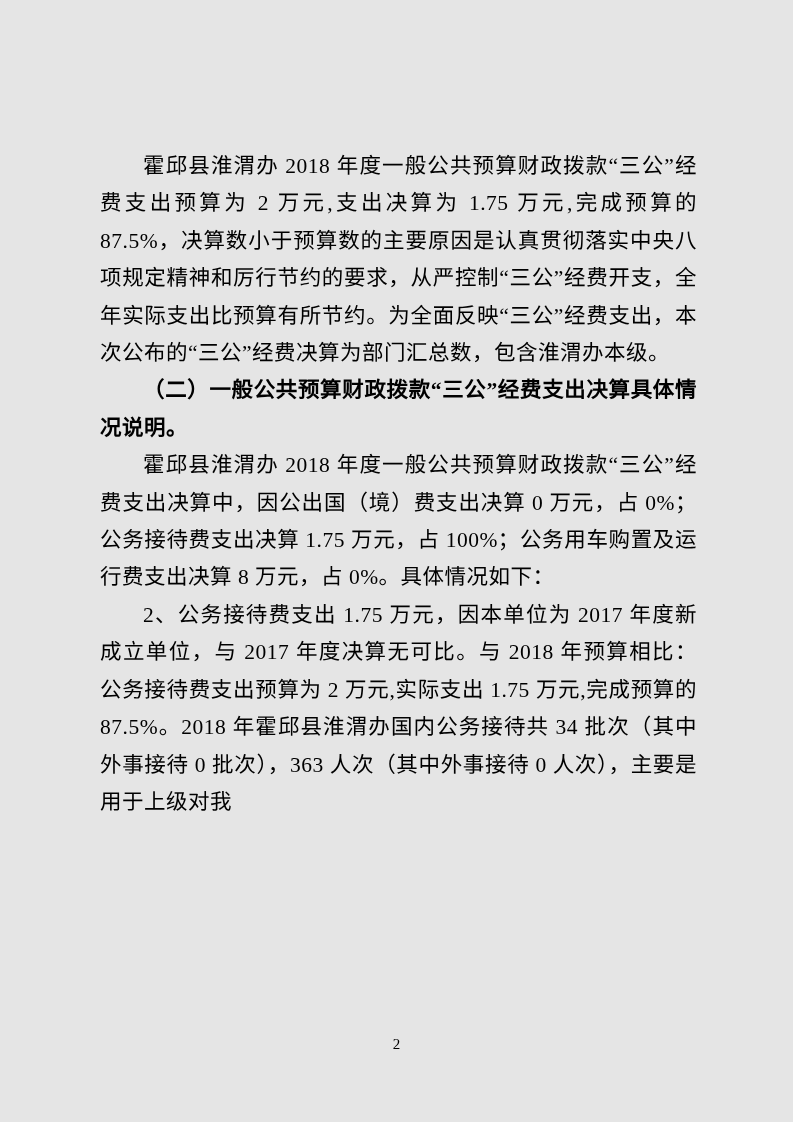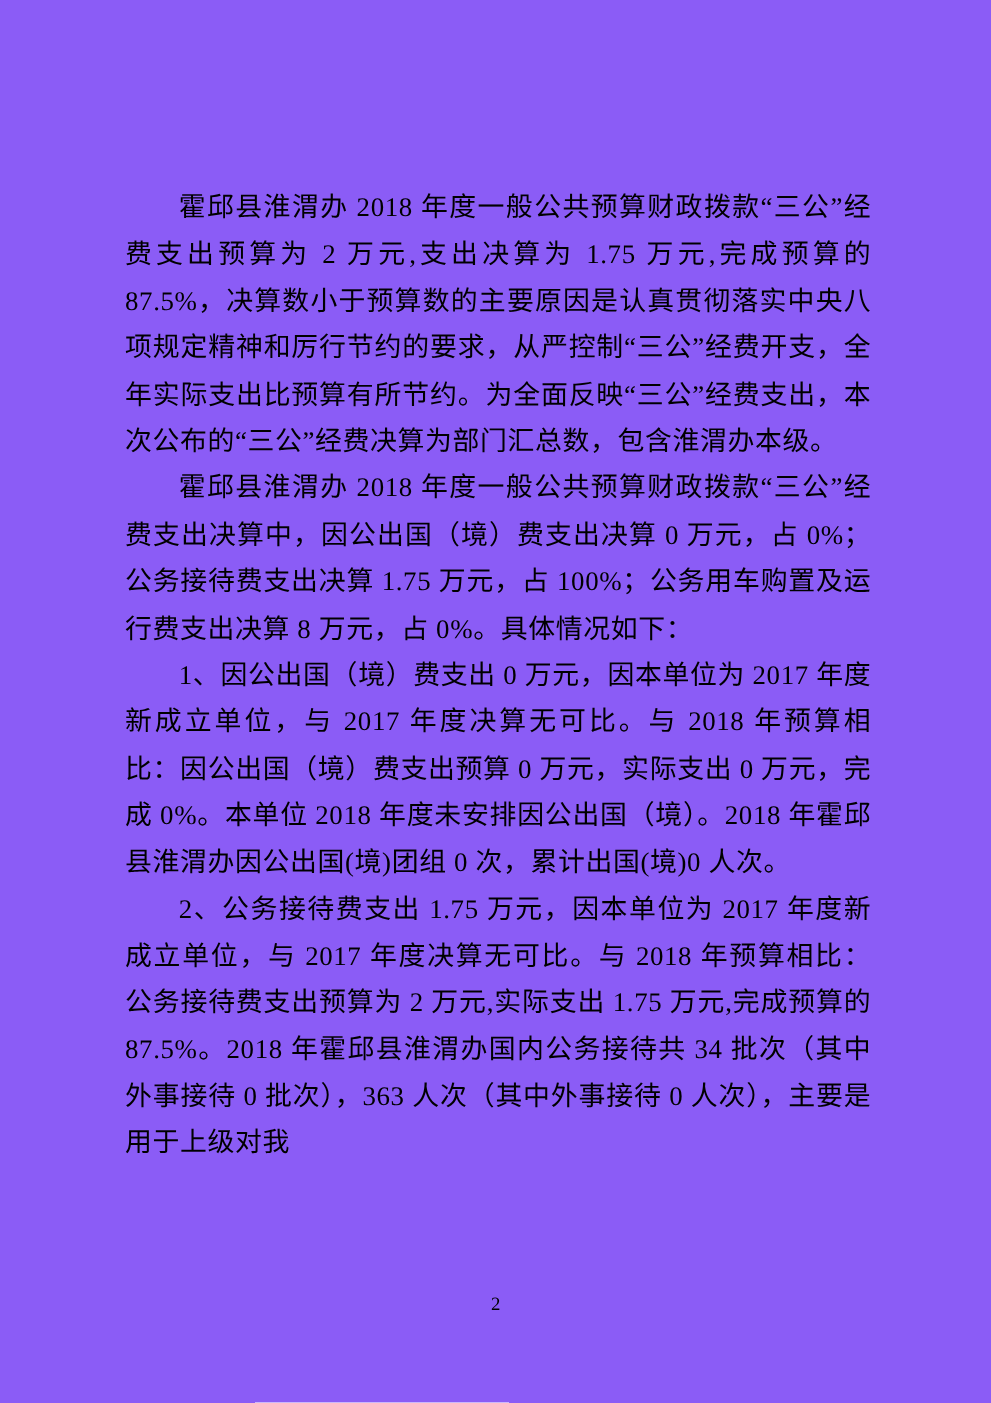--- a/index.html
+++ b/index.html
@@ -4,21 +4,21 @@
 <style>
   html, body {
     margin: 0;
     padding: 0;
     background: #ffffff;
   }
   .page {
     position: relative;
     width: 793px;
     height: 1122px;
-    background: #8b5cf6;
+    background: #e5e5e5;
     color: #000000;
     font-family: "Liberation Serif", "DejaVu Serif", serif;
     overflow: hidden;
   }
   .content {
     position: absolute;
     left: 100px;
     top: 148px;
     width: 597px;
     font-size: 21.5px;
@@ -44,19 +44,19 @@
     line-height: 20px;
     color: #000000;
   }
 </style>
 </head>
 <body>
 
 <div class="page">
   <div class="content">
     <p class="body">霍邱县淮渭办 2018 年度一般公共预算财政拨款“三公”经费支出预算为 2 万元,支出决算为 1.75 万元,完成预算的 87.5%，决算数小于预算数的主要原因是认真贯彻落实中央八项规定精神和厉行节约的要求，从严控制“三公”经费开支，全年实际支出比预算有所节约。为全面反映“三公”经费支出，本次公布的“三公”经费决算为部门汇总数，包含淮渭办本级。</p>
+    <p class="heading">（二）一般公共预算财政拨款“三公”经费支出决算具体情况说明。</p>
     <p class="body">霍邱县淮渭办 2018 年度一般公共预算财政拨款“三公”经费支出决算中，因公出国（境）费支出决算 0 万元，占 0%；公务接待费支出决算 1.75 万元，占 100%；公务用车购置及运行费支出决算 8 万元，占 0%。具体情况如下：</p>
-    <p class="body">1、因公出国（境）费支出 0 万元，因本单位为 2017 年度新成立单位，与 2017 年度决算无可比。与 2018 年预算相比：因公出国（境）费支出预算 0 万元，实际支出 0 万元，完成 0%。本单位 2018 年度未安排因公出国（境）。2018 年霍邱县淮渭办因公出国(境)团组 0 次，累计出国(境)0 人次。</p>
     <p class="body">2、公务接待费支出 1.75 万元，因本单位为 2017 年度新成立单位，与 2017 年度决算无可比。与 2018 年预算相比：公务接待费支出预算为 2 万元,实际支出 1.75 万元,完成预算的 87.5%。2018 年霍邱县淮渭办国内公务接待共 34 批次（其中外事接待 0 批次），363 人次（其中外事接待 0 人次），主要是用于上级对我</p>
   </div>
 
   <div class="page-footer">2</div>
 </div>
 
 </body></html>

